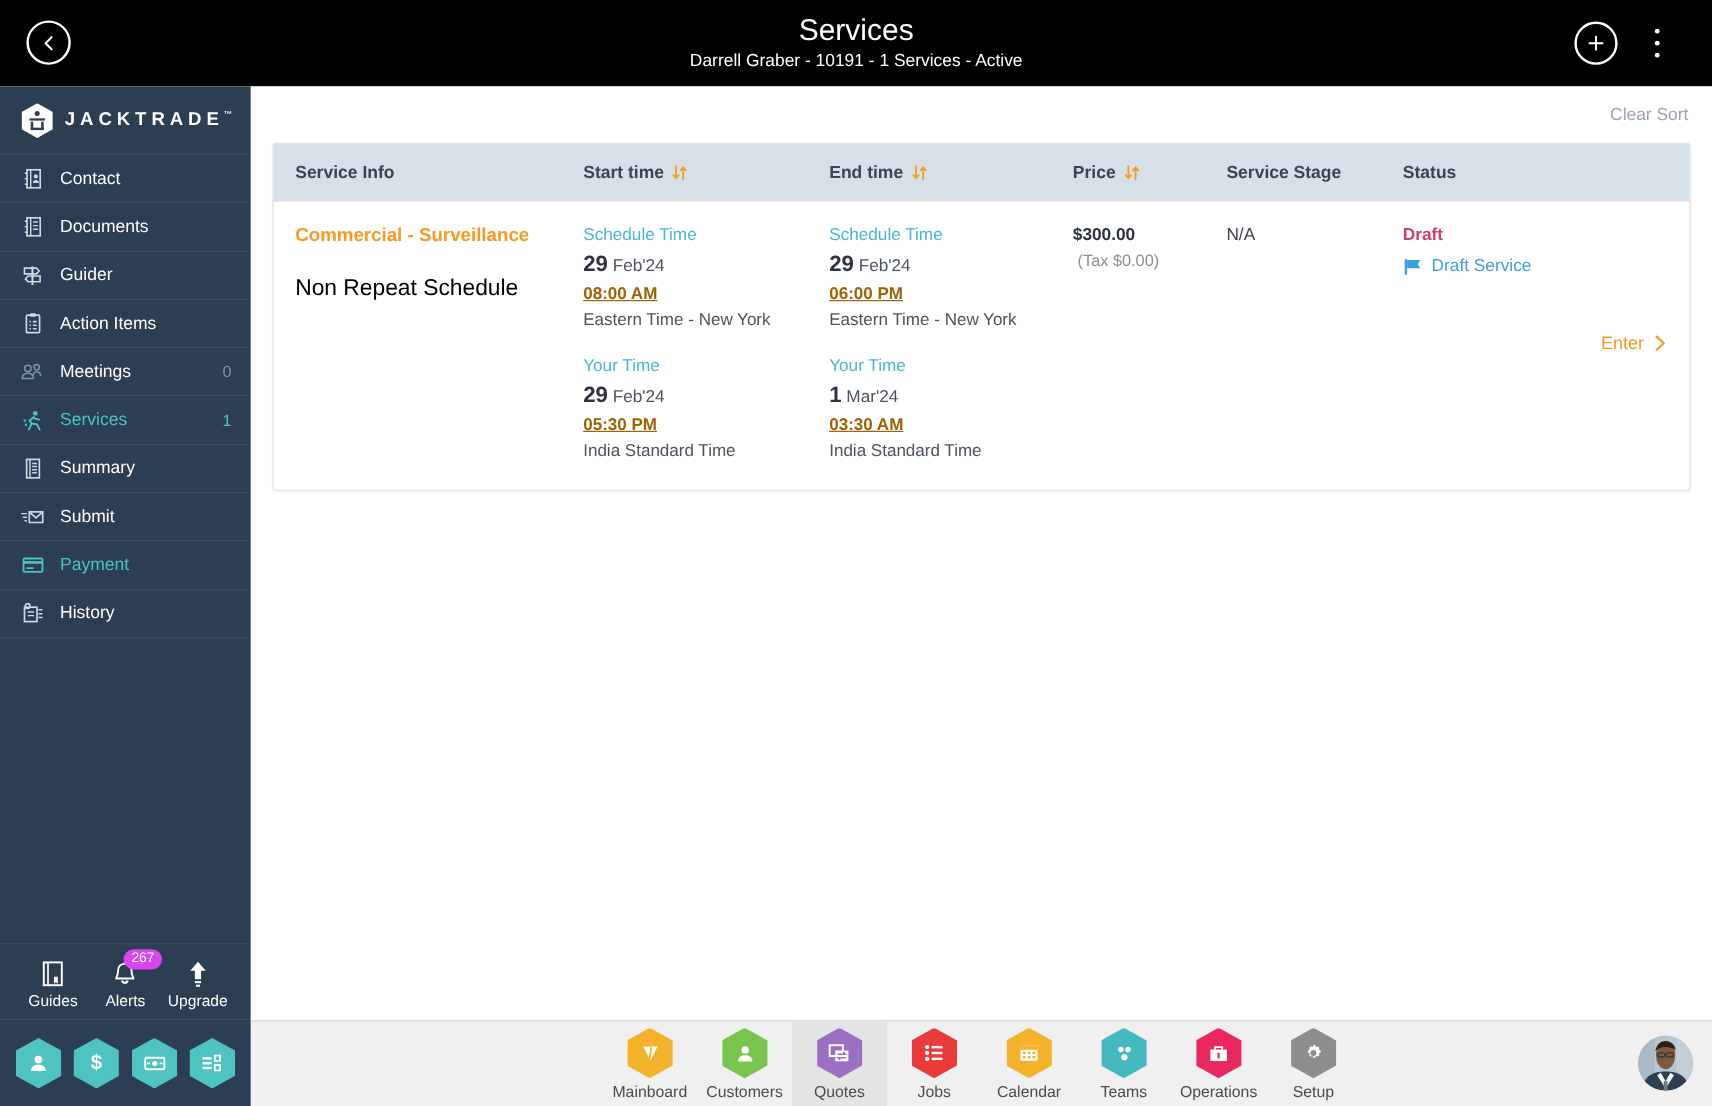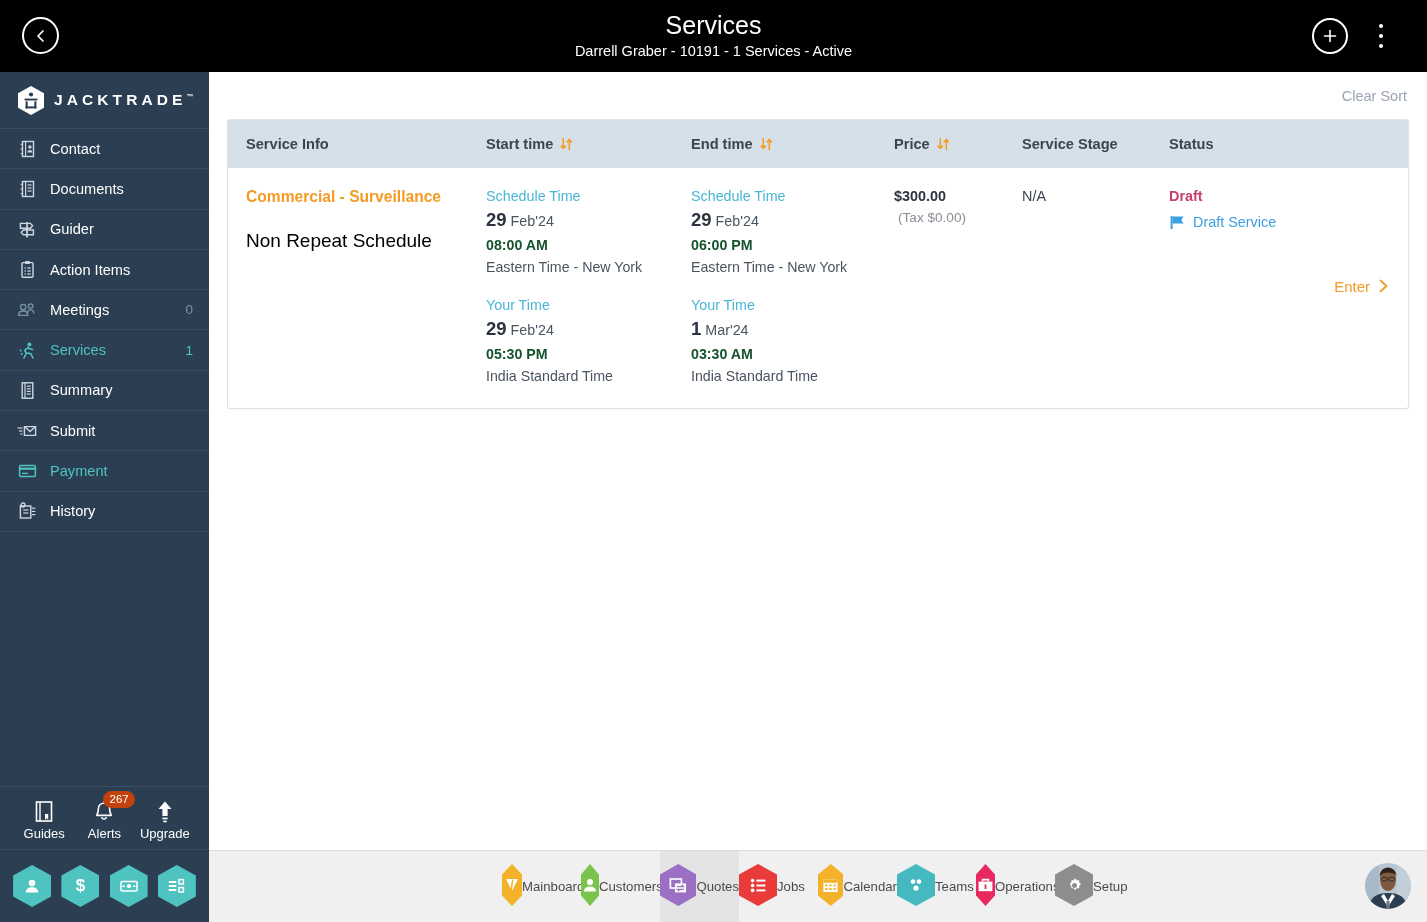--- a/index.html
+++ b/index.html
@@ -79,21 +79,21 @@
   .side-bottom {
     position: absolute; left: 0; bottom: 72px; width: 209px; height: 64px;
     border-top: 1px solid #3a4d61; border-bottom: 1px solid #3a4d61;
     display: flex; align-items: center; justify-content: space-around; padding: 0 14px;
   }
   .sb-tile { display: flex; flex-direction: column; align-items: center; cursor: pointer;
              position: relative; width: 58px; }
   .sb-tile .sb-ico { height: 28px; display: flex; align-items: flex-end; justify-content: center; }
   .sb-tile .sb-lbl { font-size: 13px; color: #ffffff; margin-top: 2px; }
   .alert-badge {
-    position: absolute; top: -5px; left: 28px; background: #c2410c; color: #ffffff;
+    position: absolute; top: -5px; left: 28px; background: #d946ef; color: #ffffff;
     font-size: 11.5px; line-height: 17px; height: 17px; padding: 0 6px; border-radius: 9px;
     font-weight: 400;
   }
   .side-hexrow {
     position: absolute; left: 0; bottom: 0; width: 209px; height: 72px;
     display: flex; align-items: center; justify-content: space-around; padding: 0 8px;
   }
   .hexicon { width: 38px; height: 42px; position: relative; cursor: pointer; flex: 0 0 auto;
              display: flex; align-items: center; justify-content: center; }
   .hexshape {
@@ -143,21 +143,21 @@
   .td { padding-top: 4px; }
 
   .svc-title { color: #f59a23; font-weight: 700; font-size: 15.6px; margin-bottom: 24px; }
   .svc-sub { color: #000000; font-size: 19px; }
 
   .time-block { margin-bottom: 22px; }
   .time-label { color: #49b6d6; font-size: 14.3px; margin-bottom: 5px; }
   .time-date { font-size: 14.3px; color: #2b3440; margin-bottom: 6px; }
   .time-date b { font-size: 18.5px; font-weight: 700; }
   .time-date span { font-size: 14.3px; color: #4a545f; }
-  .time-hour { font-size: 14.2px; font-weight: 700; color: #14532d; margin-bottom: 6px; }
+  .time-hour { font-size: 14.2px; font-weight: 700; color: #a16207; margin-bottom: 6px; text-decoration: underline; }
   .time-zone { font-size: 14.2px; color: #4a545f; }
 
   .price { font-size: 14.4px; font-weight: 700; color: #2b3440; }
   .tax { font-size: 13.6px; color: #8a8f97; margin-top: 6px; padding-left: 4px; }
   .stage { font-size: 14.4px; color: #3b4450; }
   .status-draft { font-size: 14.4px; font-weight: 700; color: #c94070; margin-bottom: 10px; }
   .status-sub { font-size: 14.4px; color: #3d9fe0; display: flex; align-items: center; }
   .flag-ico { margin-right: 7px; display: inline-flex; }
   .enter-btn {
     display: flex; align-items: center; color: #f59a23; font-size: 15px; cursor: pointer;
@@ -165,22 +165,22 @@
   .enter-btn svg { margin-left: 7px; }
 
   
   .bottombar {
     position: absolute; left: 209px; bottom: 0; width: 1218px; height: 72px;
     background: #f0f0f0; border-top: 1px solid #dcdcdc;
     display: flex; align-items: center; justify-content: center;
   }
   .bnav { display: flex; align-items: center; }
   .bnav-item {
-    width: 79px; height: 72px; display: flex; flex-direction: row;
-    align-items: center; cursor: pointer;
+    width: 79px; height: 72px; display: flex; flex-direction: column;
+    align-items: center; justify-content: center; cursor: pointer;
   }
   .bnav-item.active { background: #e4e4e4; }
   .bnav-hex { width: 38px; height: 42px; position: relative; display: flex;
               align-items: center; justify-content: center; margin-bottom: 3px; }
   .bnav-lbl { font-size: 13.2px; color: #4b4b4b; }
   .avatar {
     position: absolute; right: 16px; bottom: 13px; width: 46px; height: 46px;
     border-radius: 50%; overflow: hidden; cursor: pointer; background:#c8d2da;
   }
 </style>

